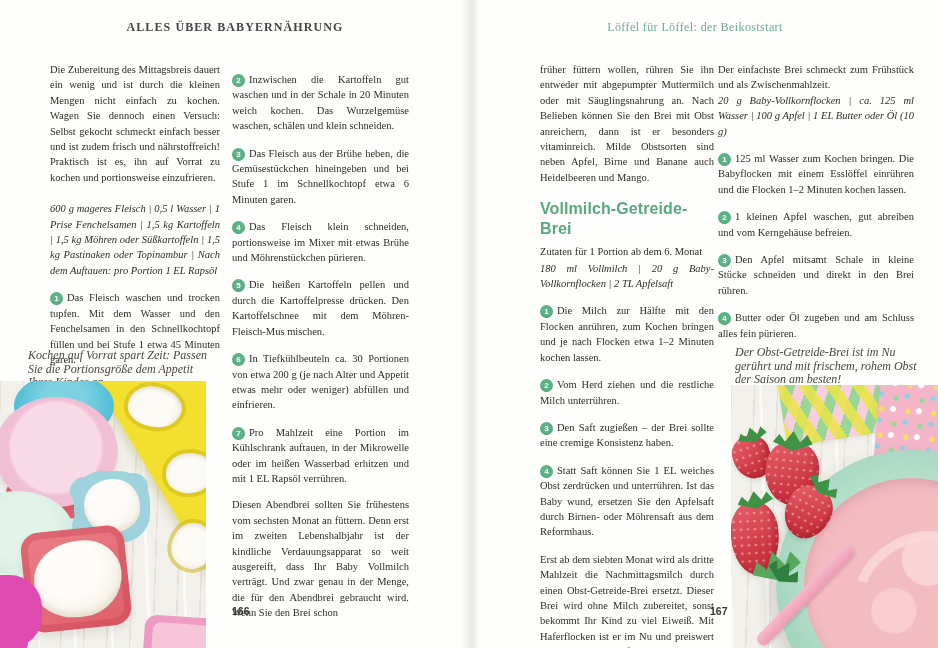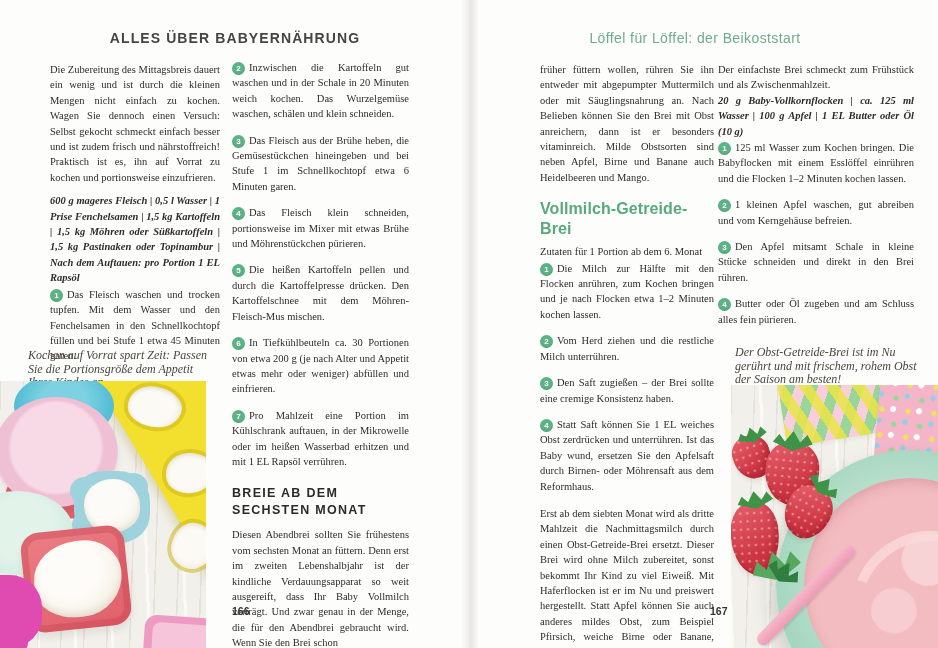--- a/index.html
+++ b/index.html
@@ -1,41 +1,41 @@
 <!DOCTYPE html>
 <html lang="de"><head>
 <meta charset="utf-8">
 <style>
   html,body{margin:0;padding:0;}
   body{width:938px;height:648px;position:relative;background:#fdfdfb;overflow:hidden;
        font-family:"Liberation Serif", serif;color:#2f2c28;}
   .abs{position:absolute;}
 
   
-  .runhead{position:absolute;top:30px;font-family:Liberation Sans, sans-serif;font-size:14px;}
+  .runhead{position:absolute;top:20px;font-family:Liberation Serif, serif;font-size:12px;}
   #rh-left{left:0;width:470px;text-align:center;color:#454545;font-weight:bold;letter-spacing:1.1px;}
   #rh-right{left:470px;width:450px;text-align:center;color:#6fac8e;letter-spacing:.4px;}
 
   
   #gutter{left:461px;top:0;width:18px;height:648px;
     background:linear-gradient(90deg,rgba(0,0,0,0) 0%,rgba(110,105,95,.10) 42%,rgba(110,105,95,.16) 52%,rgba(0,0,0,0) 100%);}
 
   
   .col{position:absolute;font-size:10.5px;line-height:15.4px;text-align:justify;}
   #col1{left:50px;top:62px;width:170px;}
   #col2{left:232px;top:60px;width:177px;}
   #col3{left:540px;top:62px;width:174px;}
   #col4{left:718px;top:62px;width:196px;}
 
   h1.green{font:bold 16px/20px "Liberation Sans",sans-serif;color:#58a97c;letter-spacing:.1px;margin:0 0 9px;text-align:left;}
   h2.sub{font:bold 12.5px/17px "Liberation Sans",sans-serif;color:#2b2b2b;letter-spacing:1.3px;margin:16px 0 8px;text-align:left;}
   p{margin:0 0 11px;}
-  .ingredients{font-weight:bold;font-style:italic;margin:0 0 1px;}
+  .ingredients{font-weight:normal;font-style:italic;margin:0 0 1px;}
   .yield{margin:0 0 1px;}
-  .step{margin:0 0 11px;}
+  .step{margin:12px 0 11px;}
   .stepnum{display:inline-block;width:13px;height:13px;border-radius:50%;background:#5bb285;color:#fff;
     font:bold 8px/13px "Liberation Sans",sans-serif;text-align:center;margin-right:4px;vertical-align:0;
     box-shadow:inset 0 -1px 1px rgba(0,0,0,.12);}
   .caption{position:absolute;font-style:italic;font-size:12px;line-height:13.5px;color:#4a453e;}
   #cap-left{left:28px;top:349px;width:190px;}
   #cap-right{left:735px;top:346px;width:182px;}
   .pagenum{position:absolute;top:604px;font:bold 10.5px/14px "Liberation Sans",sans-serif;color:#333;}
   #pn-left{left:232px;}
   #pn-right{left:699px;margin-left:11px;}
 
@@ -131,40 +131,40 @@
     border-radius:8px;background:linear-gradient(#f6bacb,#ec9bb4);box-shadow:0 2px 3px rgba(0,0,0,.12);}
 </style>
 </head>
 <body>
 
 <div class="runhead" id="rh-left">ALLES ÜBER BABYERNÄHRUNG</div>
 <div class="runhead" id="rh-right">Löffel für Löffel: der Beikoststart</div>
 <div class="abs" id="gutter"></div>
 
 <div class="col" id="col1">
-  <p style="margin-bottom:8px;font-family:Liberation Serif, serif;">Die Zubereitung des Mittagsbreis dauert ein wenig und ist durch die kleinen Mengen nicht einfach zu kochen. Wagen Sie dennoch einen Versuch: Selbst gekocht schmeckt einfach besser und ist zudem frisch und nährstoffreich! Praktisch ist es, ihn auf Vorrat zu kochen und portionsweise einzufrieren.</p>
+  <p style="margin-bottom:16px;font-family:Liberation Serif, serif;">Die Zubereitung des Mittagsbreis dauert ein wenig und ist durch die kleinen Mengen nicht einfach zu kochen. Wagen Sie dennoch einen Versuch: Selbst gekocht schmeckt einfach besser und ist zudem frisch und nährstoffreich! Praktisch ist es, ihn auf Vorrat zu kochen und portionsweise einzufrieren.</p>
   <p class="ingredients">600 g mageres Fleisch | 0,5 l Wasser | 1 Prise Fenchelsamen | 1,5 kg Kartoffeln | 1,5 kg Möhren oder Süßkartoffeln | 1,5 kg Pastinaken oder Topinambur | Nach dem Auftauen: pro Portion 1 EL Rapsöl</p>
   <p class="step"><span class="stepnum">1</span><span>Das Fleisch waschen und trocken tupfen. Mit dem Wasser und den Fenchelsamen in den Schnellkochtopf füllen und bei Stufe 1 etwa 45 Minuten garen.</span></p>
 </div>
 
 <div class="col" id="col2">
   <p class="step"><span class="stepnum">2</span><span>Inzwischen die Kartoffeln gut waschen und in der Schale in 20 Minuten weich kochen. Das Wurzelgemüse waschen, schälen und klein schneiden.</span></p>
   <p class="step"><span class="stepnum">3</span><span>Das Fleisch aus der Brühe heben, die Gemüsestückchen hineingeben und bei Stufe 1 im Schnellkochtopf etwa 6 Minuten garen.</span></p>
   <p class="step"><span class="stepnum">4</span><span>Das Fleisch klein schneiden, portionsweise im Mixer mit etwas Brühe und Möhrenstückchen pürieren.</span></p>
   <p class="step"><span class="stepnum">5</span><span>Die heißen Kartoffeln pellen und durch die Kartoffelpresse drücken. Den Kartoffelschnee mit dem Möhren-Fleisch-Mus mischen.</span></p>
   <p class="step"><span class="stepnum">6</span><span>In Tiefkühlbeuteln ca. 30 Portionen von etwa 200 g (je nach Alter und Appetit etwas mehr oder weniger) abfüllen und einfrieren.</span></p>
   <p class="step"><span class="stepnum">7</span><span>Pro Mahlzeit eine Portion im Kühlschrank auftauen, in der Mikrowelle oder im heißen Wasserbad erhitzen und mit 1 EL Rapsöl verrühren.</span></p>
-  <h2 class="sub">BREIE AB DEM SECHSTEN MONAT</h2>
   <p>Diesen Abendbrei sollten Sie frühestens vom sechsten Monat an füttern. Denn erst im zweiten Lebenshalbjahr ist der kindliche Verdauungsapparat so weit ausgereift, dass Ihr Baby Vollmilch verträgt. Und zwar genau in der Menge, die für den Abendbrei gebraucht wird. Wenn Sie den Brei schon</p>
 </div>
 
 <div class="col" id="col3">
   <p>früher füttern wollen, rühren Sie ihn entweder mit abgepumpter Muttermilch oder mit Säuglingsnahrung an. Nach Belieben können Sie den Brei mit Obst anreichern, dann ist er besonders vitaminreich. Milde Obstsorten sind neben Apfel, Birne und Banane auch Heidelbeeren und Mango.</p>
   <h1 class="green" style="margin-top:14px;margin-bottom:5px;">Vollmilch-Getreide-Brei</h1>
   <p class="yield">Zutaten für 1 Portion ab dem 6. Monat</p>
+  <p class="ingredients">180 ml Vollmilch | 20 g Baby-Vollkornflocken | 2 TL Apfelsaft</p>
   <p class="step"><span class="stepnum">1</span><span>Die Milch zur Hälfte mit den Flocken anrühren, zum Kochen bringen und je nach Flocken etwa 1–2 Minuten kochen lassen.</span></p>
   <p class="step"><span class="stepnum">2</span><span>Vom Herd ziehen und die restliche Milch unterrühren.</span></p>
   <p class="step"><span class="stepnum">3</span><span>Den Saft zugießen – der Brei sollte eine cremige Konsistenz haben.</span></p>
   <p class="step"><span class="stepnum">4</span><span>Statt Saft können Sie 1 EL weiches Obst zerdrücken und unterrühren. Ist das Baby wund, ersetzen Sie den Apfelsaft durch Birnen- oder Möhrensaft aus dem Reformhaus.</span></p>
   <p style="margin-top:12px;">Erst ab dem siebten Monat wird als dritte Mahlzeit die Nachmittagsmilch durch einen Obst-Getreide-Brei ersetzt. Dieser Brei wird ohne Milch zubereitet, sonst bekommt Ihr Kind zu viel Eiweiß. Mit Haferflocken ist er im Nu und preiswert hergestellt. Statt Apfel können Sie auch anderes mildes Obst, zum Beispiel Pfirsich, weiche Birne oder Banane, verwenden. Vorsicht mit säurereichen Früchten: Nicht alle Babys vertragen sie!</p>
 </div>
 
 <div class="col" id="col4">
   <p style="margin-bottom:0;">Der einfachste Brei schmeckt zum Frühstück und als Zwischenmahlzeit.</p>
   <p class="ingredients">20 g Baby-Vollkornflocken | ca. 125 ml Wasser | 100 g Apfel | 1 EL Butter oder Öl (10 g)</p>

